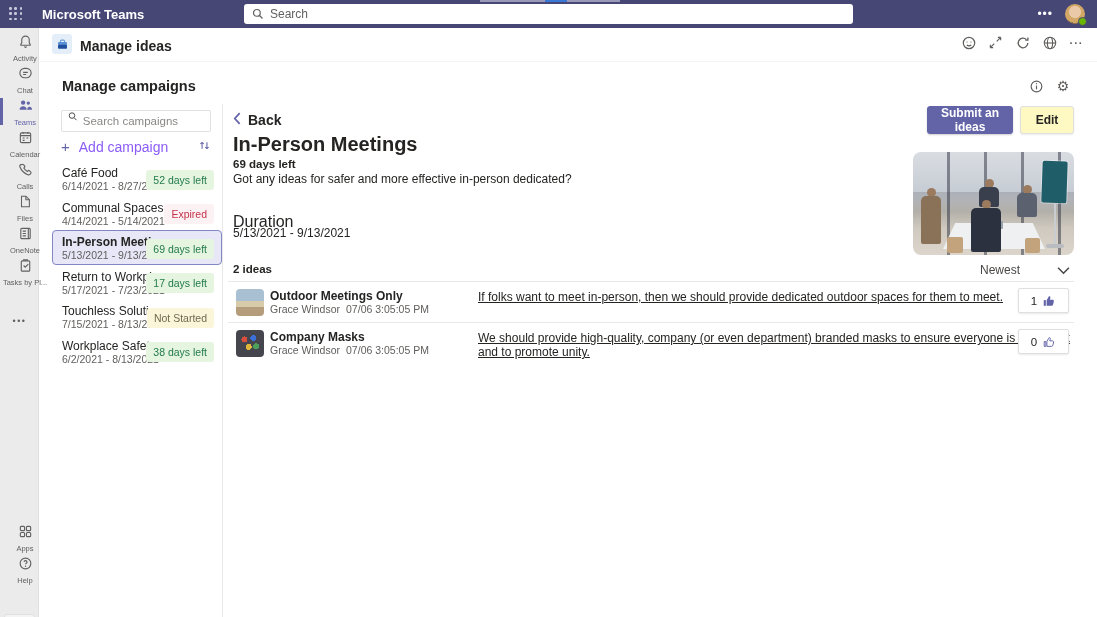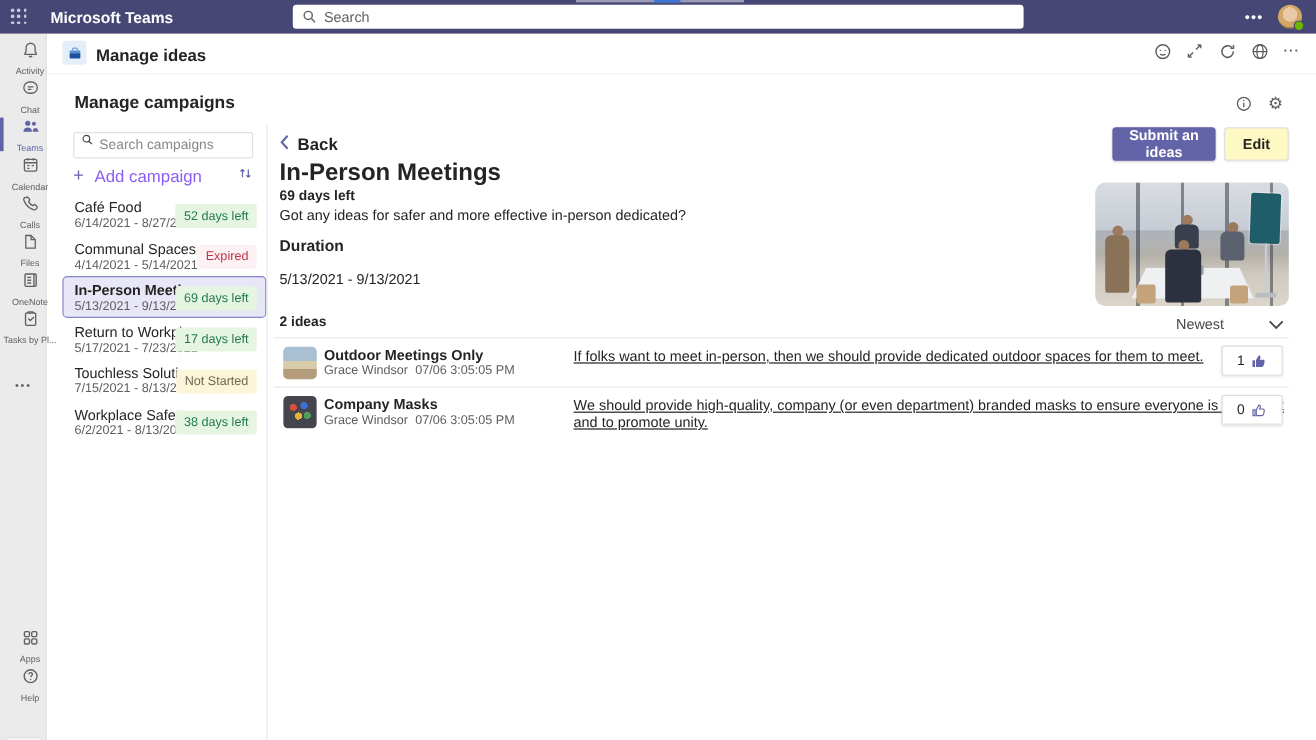--- a/index.html
+++ b/index.html
@@ -72,21 +72,21 @@
   
   .back-row { position:absolute; left:233px; top:112px; display:flex; align-items:flex-start; cursor:pointer; }
   .back-lbl { font-size:14px; font-weight:bold; margin-left:6px; }
   .btn { position:absolute; top:106px; height:28px; border-radius:3px; font-size:12px; font-weight:bold; display:flex; align-items:center; justify-content:center; cursor:pointer; font-family:inherit; }
   .btn-submit { left:927px; width:86px; background:#6264a7; color:#fff; border:1px solid #6264a7; box-shadow:0 1px 2px rgba(0,0,0,.2); }
   .btn-edit { left:1020px; width:54px; background:#fef9c3; color:#252423; border:1px solid #e1dfdd; box-shadow:0 1px 2px rgba(0,0,0,.08); }
 
   .d-title { position:absolute; left:233px; top:133px; font-size:20px; font-weight:600; }
   .d-days { position:absolute; left:233px; top:158px; font-size:11.5px; font-weight:bold; }
   .d-desc { position:absolute; left:233px; top:172px; font-size:12px; color:#252423; }
-  .d-dur-lbl { position:absolute; left:233px; top:197px; font-size:13px; font-weight:bold; }
+  .d-dur-lbl { position:absolute; left:233px; top:213px; font-size:16px; font-weight:normal; }
   .d-dur-val { position:absolute; left:233px; top:226px; font-size:12px; }
 
   
   .photo { position:absolute; left:913px; top:152px; width:161px; height:103px; border-radius:8px; overflow:hidden;
     background:linear-gradient(180deg,#d9dde2 0%,#c5cbd3 42%,#b4b1aa 58%,#cfc9bf 74%,#dcd5cb 100%); }
   .photo .mullions { position:absolute; inset:0; background:repeating-linear-gradient(90deg, transparent 0 34px, rgba(42,47,62,.5) 34px 37px); }
   .photo .city { position:absolute; left:0; top:40px; width:161px; height:22px; background:linear-gradient(180deg, rgba(150,152,158,.55), rgba(180,176,168,.25)); }
   .photo .table { position:absolute; left:30px; bottom:6px; width:102px; height:26px; background:#eef0f1; clip-path:polygon(12% 0,88% 0,100% 100%,0 100%); }
   .photo .laptop { position:absolute; left:76px; bottom:26px; width:14px; height:8px; background:#9aa2aa; border-radius:1px; }
   .person { position:absolute; }

